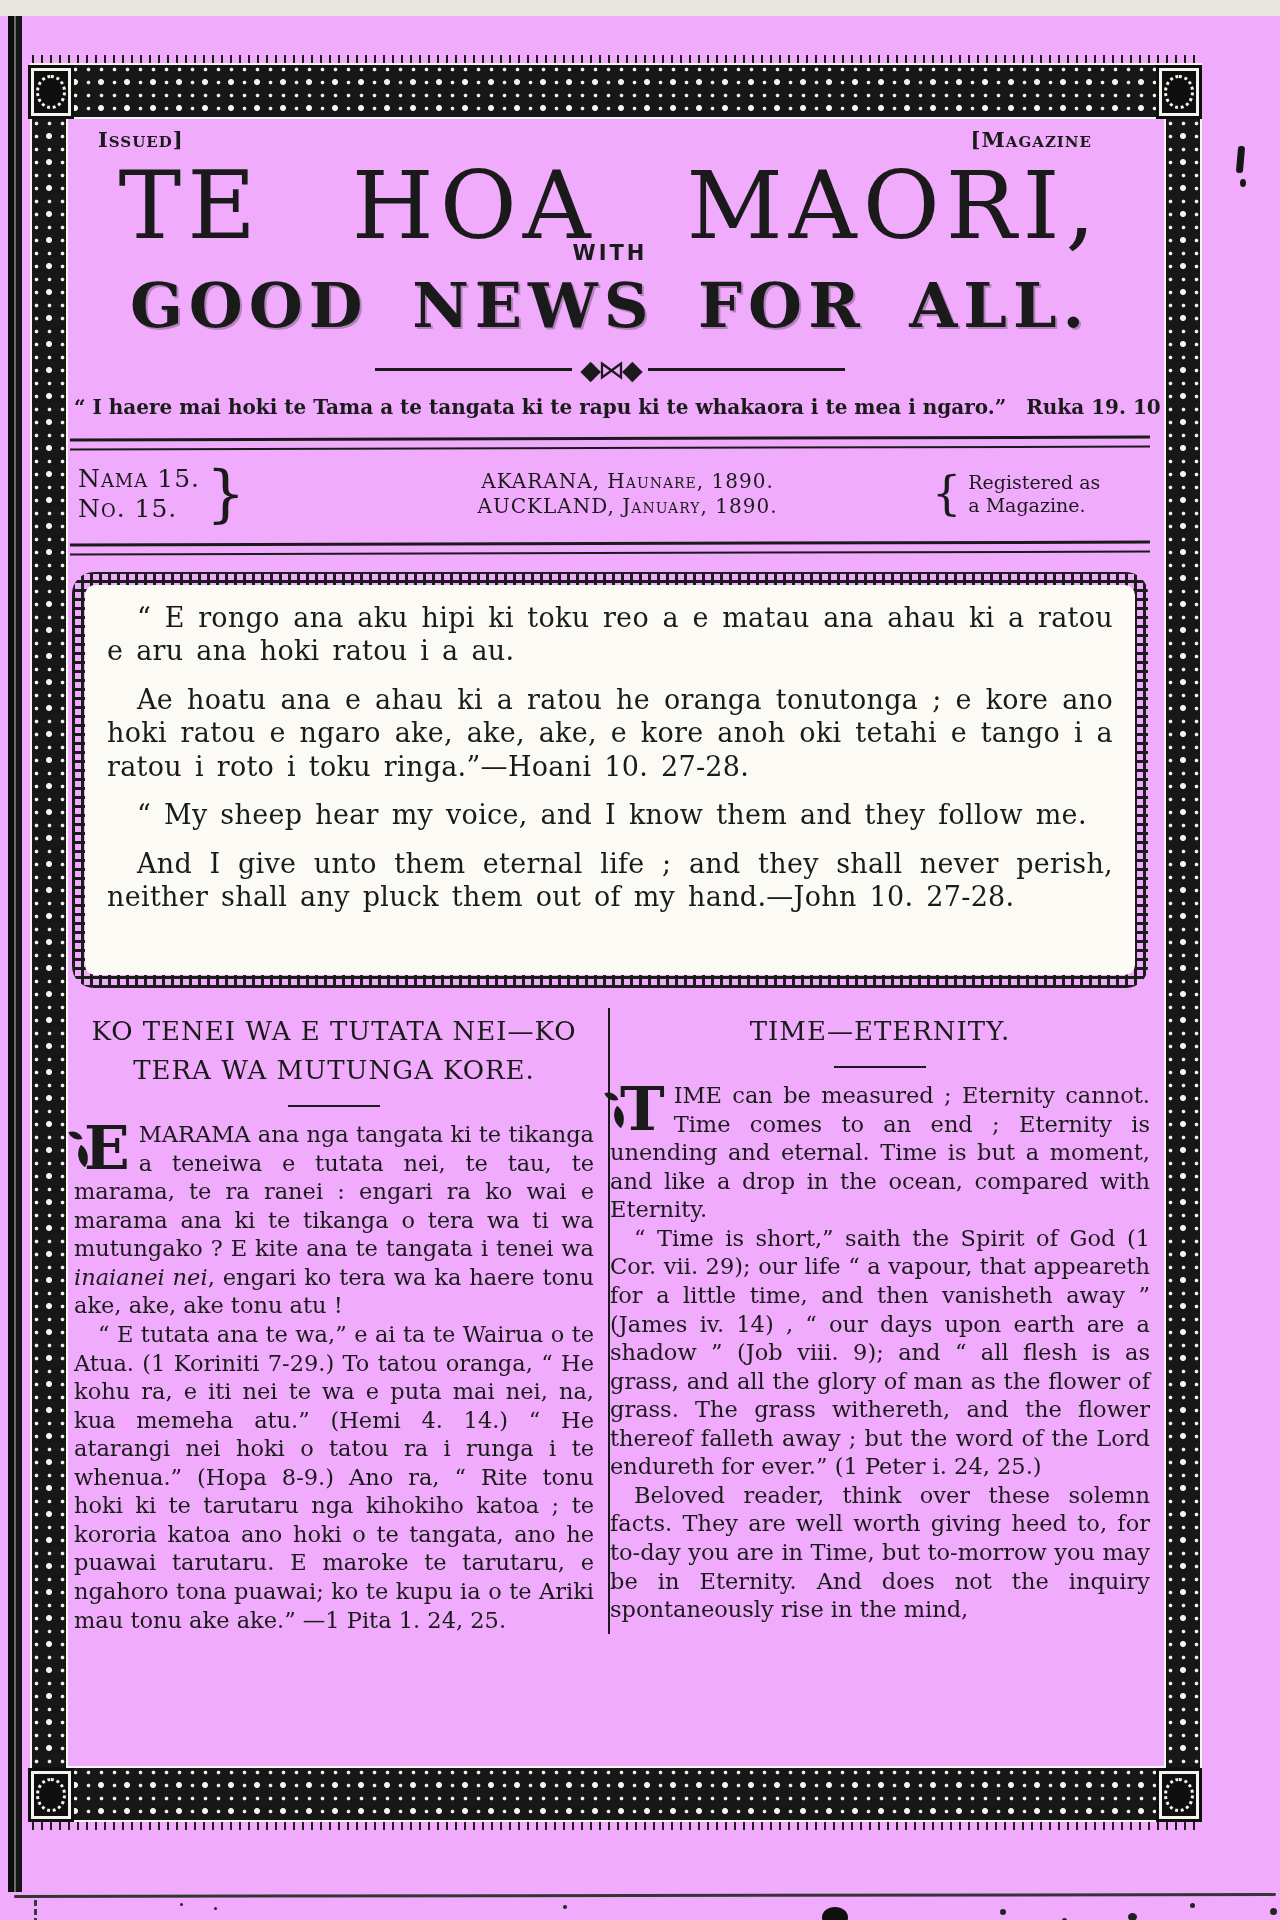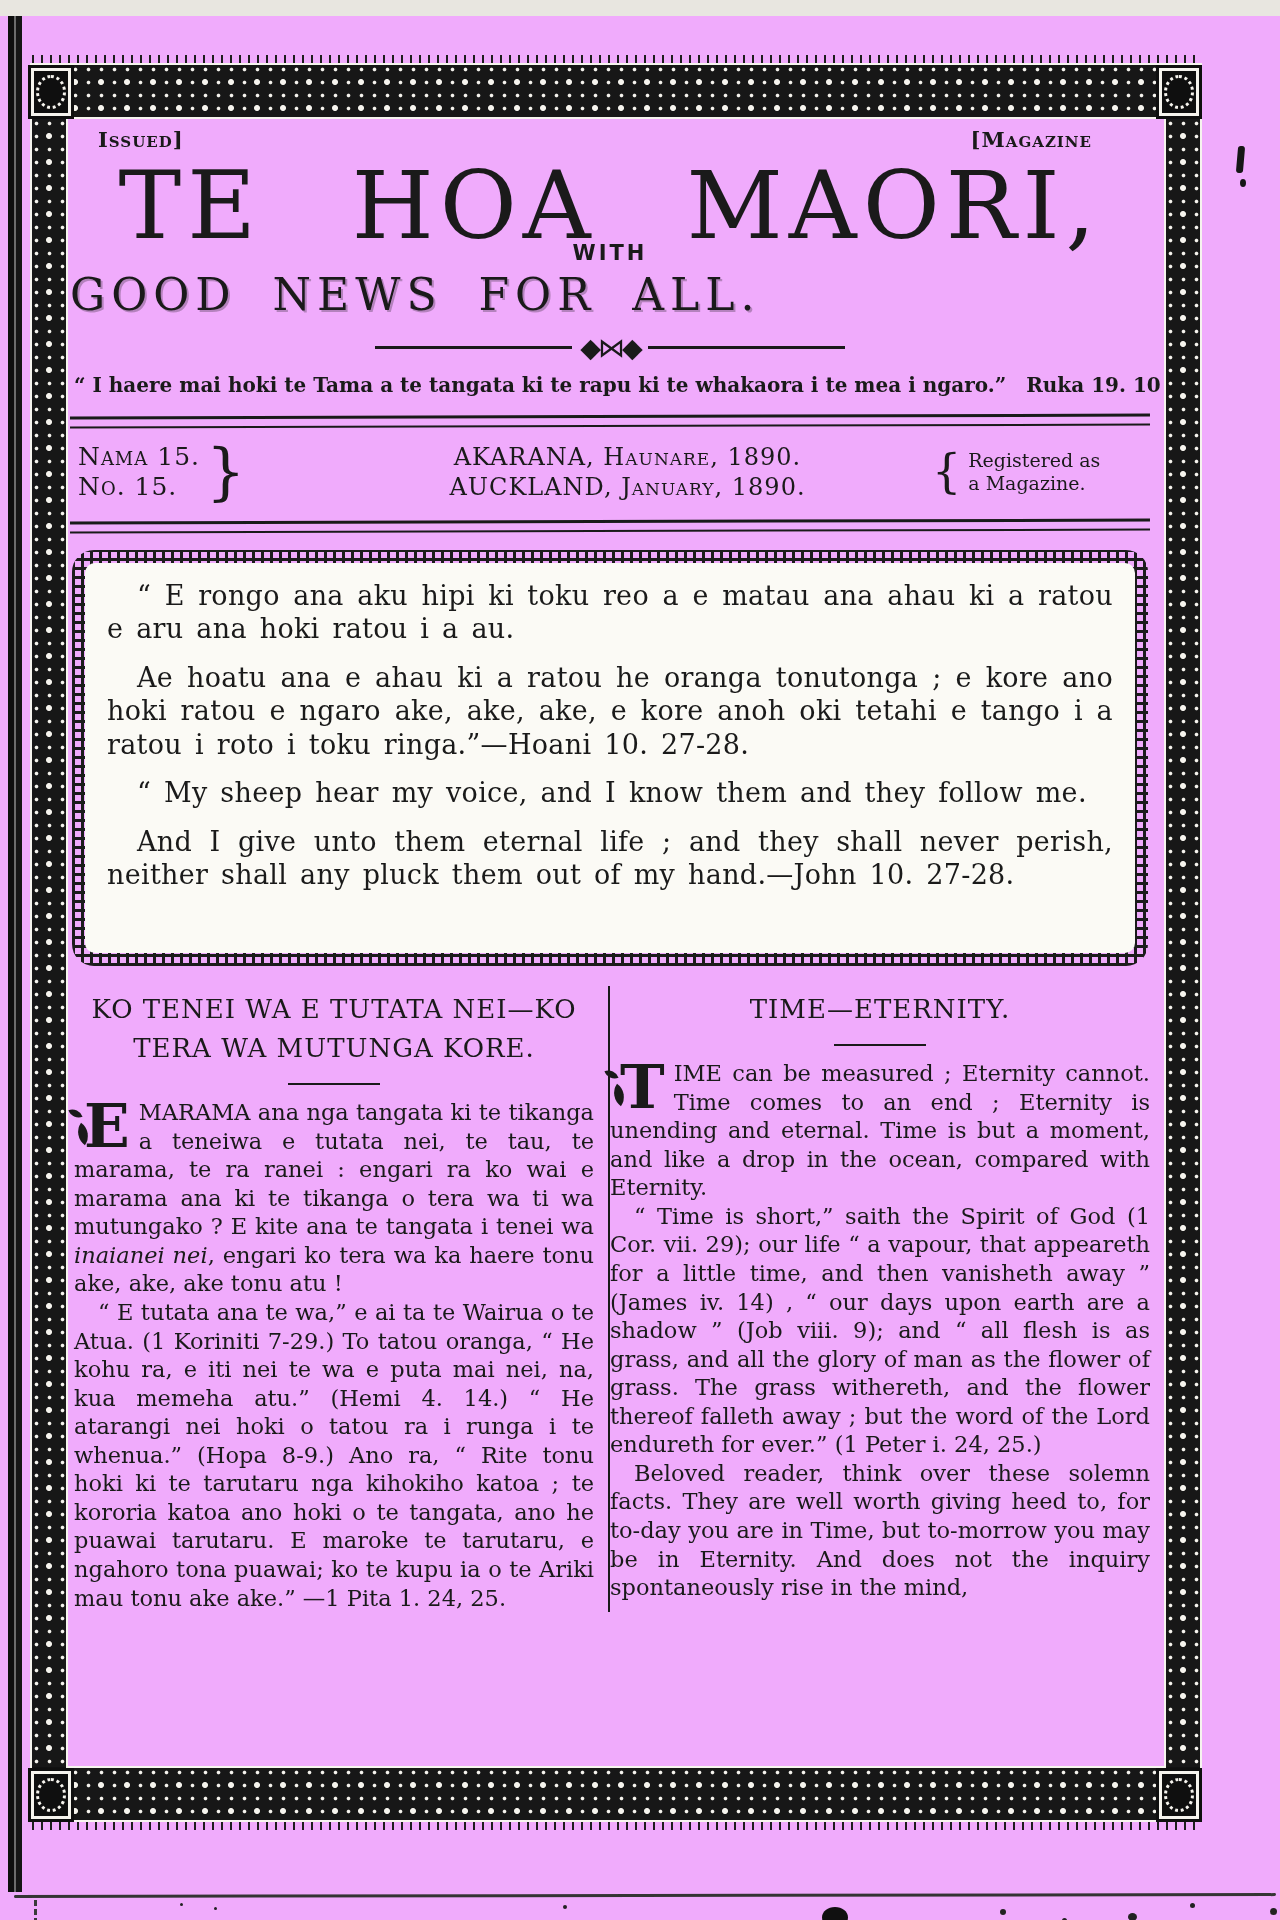--- a/index.html
+++ b/index.html
@@ -44,41 +44,41 @@
   
   .content { position:absolute; left:70px; top:103px; width:1080px; }
   .masthead-row { position:relative; height:28px; margin-top:8px;
     font-size:21px; font-weight:bold; font-variant:small-caps; letter-spacing:1px; }
   .issued { position:absolute; left:28px; }
   .quarterly { position:absolute; right:58px; }
   .title { text-align:center; font-size:94px; line-height:1.0; margin-top:4px;
     letter-spacing:6px; word-spacing:54px; white-space:nowrap; }
   .with { text-align:center; font-size:21px; font-weight:bold; letter-spacing:3px;
     margin-top:-12px; font-family:"DejaVu Sans","Liberation Sans",sans-serif; }
-  .goodnews { font-size:44px; font-weight:normal; letter-spacing:6px;
+  .goodnews { text-align:center; font-size:62px; font-weight:bold; letter-spacing:6px;
     word-spacing:16px; margin-top:4px; white-space:nowrap;
     text-shadow:2px 2px 0 rgba(25,25,25,0.28); }
   .divider { display:flex; align-items:center; justify-content:center; width:470px; margin:12px auto 6px; }
   .divider::before,.divider::after { content:""; flex:1; height:3px; background:#1a1a1a; }
   .divider .orn { font-family:"DejaVu Sans","Liberation Sans",sans-serif; font-size:27px;
     padding:0 8px; letter-spacing:-3px; }
   .epigraph1 { display:flex; align-items:baseline; font-weight:bold; font-size:20px;
     margin:10px 6px 0 4px; white-space:nowrap; }
   .epigraph1 .etext { flex:1; }
   .epigraph1 .eref { margin-left:20px; }
   .epigraph2 { font-weight:bold; font-size:20px; margin:7px 0 0 66px; white-space:nowrap; }
   .epigraph2 .eref { margin-left:26px; }
   .double-rule { height:7px; border-top:3px solid #1a1a1a; border-bottom:2px solid #1a1a1a;
     margin-top:18px; transform:rotate(-0.15deg); }
   .double-rule.second { margin-top:12px; }
   .issue-row { display:flex; align-items:center; margin:8px 0 0; }
   .issue-left { display:flex; align-items:center; width:245px; margin-left:8px; }
   .issue-nums { font-size:25px; line-height:1.18; font-variant:small-caps; letter-spacing:1px; }
   .brace-l { font-size:62px; font-weight:300; margin-left:6px; }
-  .issue-center { flex:1; text-align:center; font-size:24px; line-height:1.25; letter-spacing:1px; }
+  .issue-center { flex:1; text-align:center; font-size:20px; line-height:1.25; letter-spacing:1px; }
   .issue-right { display:flex; align-items:center; width:218px; font-size:19px; line-height:1.2; }
   .brace-r { font-size:46px; font-weight:300; margin-right:7px; }
   
   .sbox-wrap { margin:18px 2px 0; padding:13px; border-radius:22px;
     background-image:repeating-linear-gradient(90deg,#1c1c1c 0 3px,transparent 3px 9px),
                      repeating-linear-gradient(0deg,#1c1c1c 0 3px,transparent 3px 9px); }
   .sbox { background:#fbfaf5; border-radius:10px; padding:16px 22px 18px; min-height:356px; }
   .sbox p { font-size:27px; line-height:1.24; text-align:justify; margin:0 0 15px;
     text-indent:30px; letter-spacing:0.3px; word-spacing:4px; }
   .sbox p:last-child { margin-bottom:0; }

